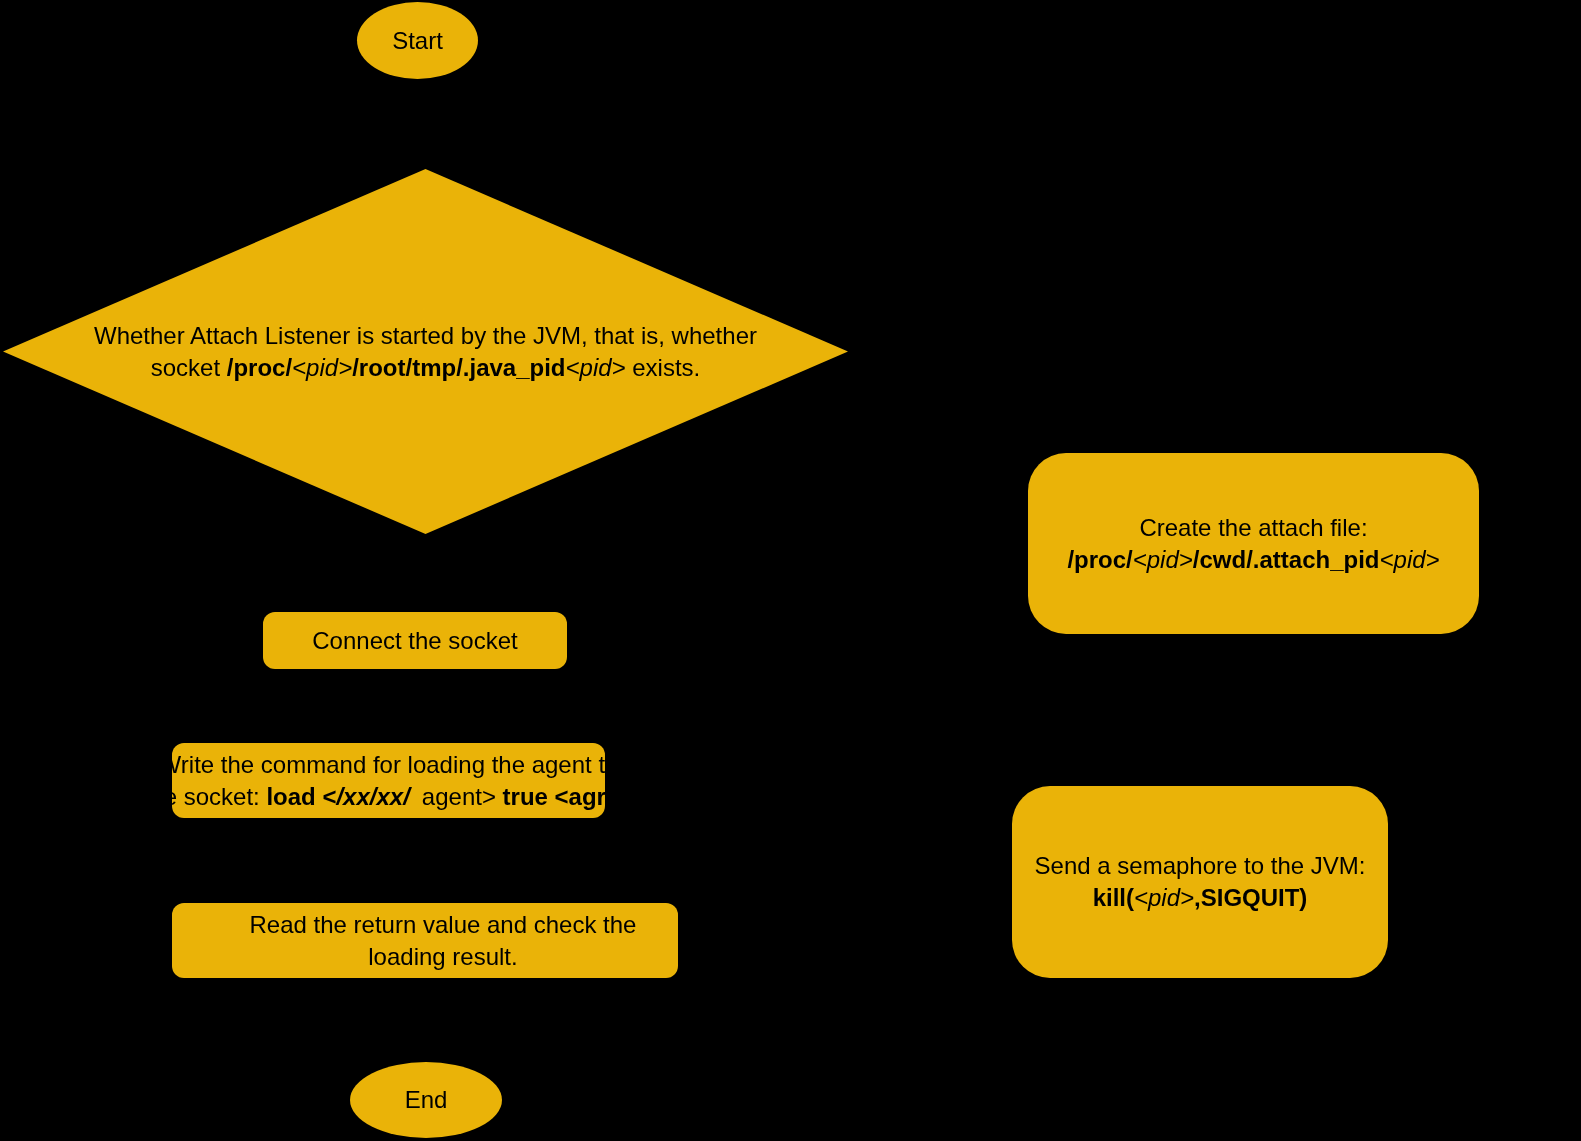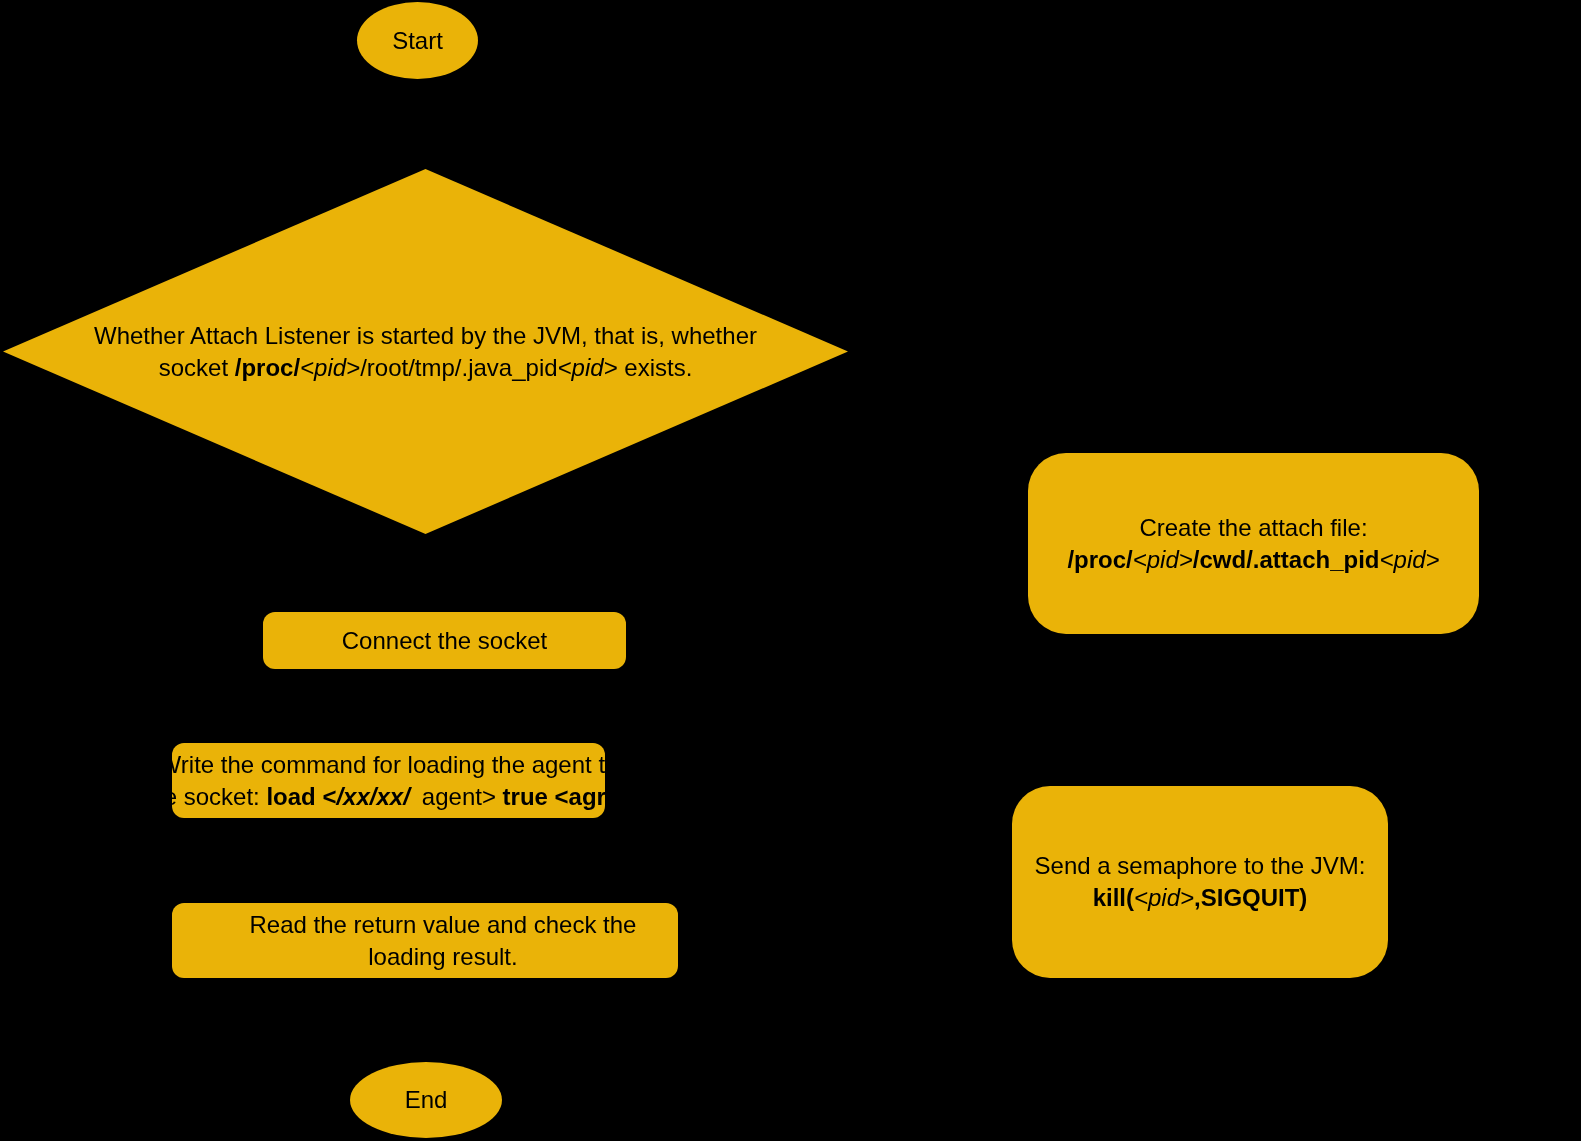--- a/index.html
+++ b/index.html
@@ -40,29 +40,29 @@
 <body>
 
 <div class="canvas">
 
   <div class="shape ellipse" style="left:357px; top:2px; width:121px; height:77px;">
     <span class="line">Start</span>
   </div>
 
   <div class="shape diamond" style="left:3px; top:169px; width:845px; height:365px;">
     <span class="line"><span>Whether Attach Listener is started by the JVM, that is, whether</span></span>
-    <span class="line"><span>socket </span><span style="font-weight: bold;">/proc/</span><span style="font-style: italic;">&lt;pid&gt;</span><span style="font-weight: normal;">/root/tmp/.java_pid</span><span style="font-style: italic;">&lt;pid&gt;</span><span> exists.</span></span>
+    <span class="line"><span>socket </span><span style="font-weight: bold;">/proc/</span><span style="font-style: italic;">&lt;pid&gt;</span><span style="font-weight: bold;">/root/tmp/.java_pid</span><span style="font-style: italic;">&lt;pid&gt;</span><span> exists.</span></span>
   </div>
 
   <div class="shape bigrect" style="left:1028px; top:453px; width:451px; height:181px;">
     <span class="line"><span>Create the attach file:</span></span>
     <span class="line"><span style="font-weight: bold;">/proc/</span><span style="font-style: italic;">&lt;pid&gt;</span><span style="font-weight: bold;">/cwd/.attach_pid</span><span style="font-style: italic;">&lt;pid&gt;</span></span>
   </div>
 
-  <div class="shape rect" style="left:263px; top:612px; width:363px; height:57px;">
+  <div class="shape rect" style="left:263px; top:612px; width:304px; height:57px;">
     <span class="line">Connect the socket</span>
   </div>
 
   <div class="shape rect" style="left:172px; top:743px; width:433px; height:75px;">
     <span class="line"><span>Write the command for loading the agent to</span></span>
     <span class="line"><span>the socket: </span><span style="font-weight: bold;">load &lt;</span><span style="font-weight: bold; font-style: italic;">/xx/xx/</span><span style="font-weight: normal; padding-left: 12px;">agent&gt;</span><span style="font-weight: bold;"> true &lt;agrs&gt;</span></span>
   </div>
 
   <div class="shape bigrect" style="left:1012px; top:786px; width:376px; height:192px;">
     <span class="line"><span>Send a semaphore to the JVM:</span></span>

